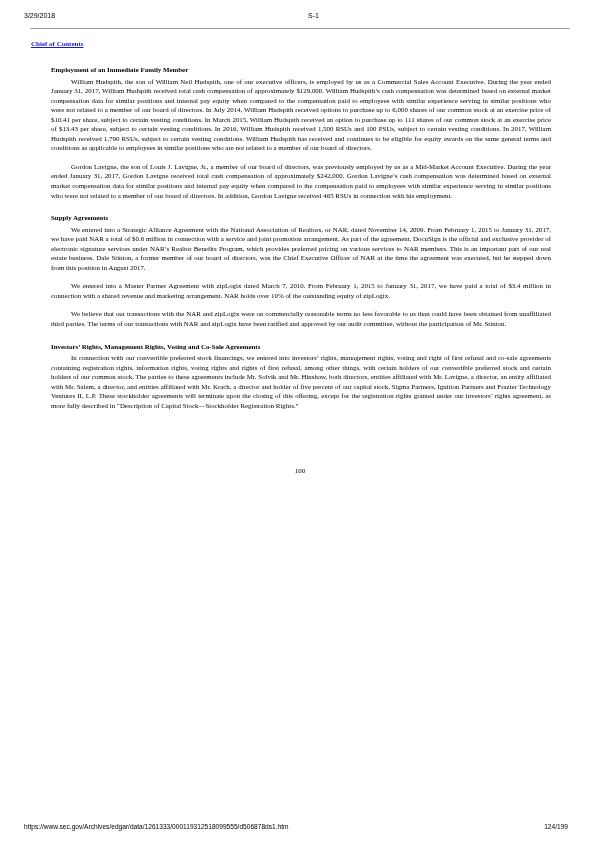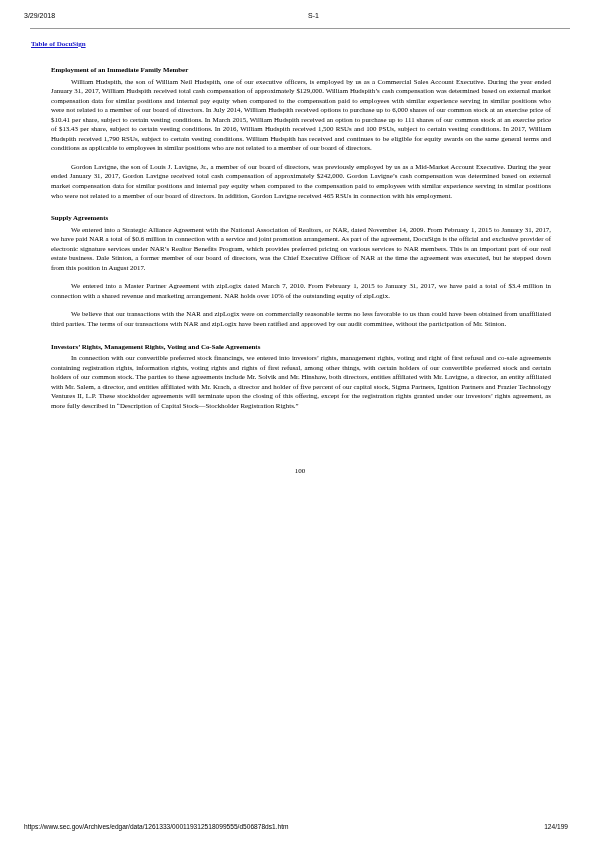--- a/index.html
+++ b/index.html
@@ -88,21 +88,21 @@
 </head>
 <body>
 
 <div class="print-header">
   <span class="date">3/29/2018</span>
   <span class="title">S-1</span>
 </div>
 
 <div class="header-rule"></div>
 
-<a class="toc-link">Table of DocuSign</a>
+<a class="toc-link">Chief of Contents</a>
 
 <div class="content">
 
   <div>
     <p class="section-heading">Employment of an Immediate Family Member</p>
     <p class="para">William Hudspith, the son of William Neil Hudspith, one of our executive officers, is employed by us as a Commercial Sales Account Executive. During the year ended January 31, 2017, William Hudspith received total cash compensation of approximately $129,000. William Hudspith’s cash compensation was determined based on external market compensation data for similar positions and internal pay equity when compared to the compensation paid to employees with similar experience serving in similar positions who were not related to a member of our board of directors. In July 2014, William Hudspith received options to purchase up to 6,000 shares of our common stock at an exercise price of $10.41 per share, subject to certain vesting conditions. In March 2015, William Hudspith received an option to purchase up to 111 shares of our common stock at an exercise price of $13.43 per share, subject to certain vesting conditions. In 2016, William Hudspith received 1,500 RSUs and 100 PSUs, subject to certain vesting conditions. In 2017, William Hudspith received 1,790 RSUs, subject to certain vesting conditions. William Hudspith has received and continues to be eligible for equity awards on the same general terms and conditions as applicable to employees in similar positions who are not related to a member of our board of directors.</p>
     <p class="para para-gap">Gordon Lavigne, the son of Louis J. Lavigne, Jr., a member of our board of directors, was previously employed by us as a Mid-Market Account Executive. During the year ended January 31, 2017, Gordon Lavigne received total cash compensation of approximately $242,000. Gordon Lavigne’s cash compensation was determined based on external market compensation data for similar positions and internal pay equity when compared to the compensation paid to employees with similar experience serving in similar positions who were not related to a member of our board of directors. In addition, Gordon Lavigne received 465 RSUs in connection with his employment.</p>
   </div>
 
   <div class="section-gap">

